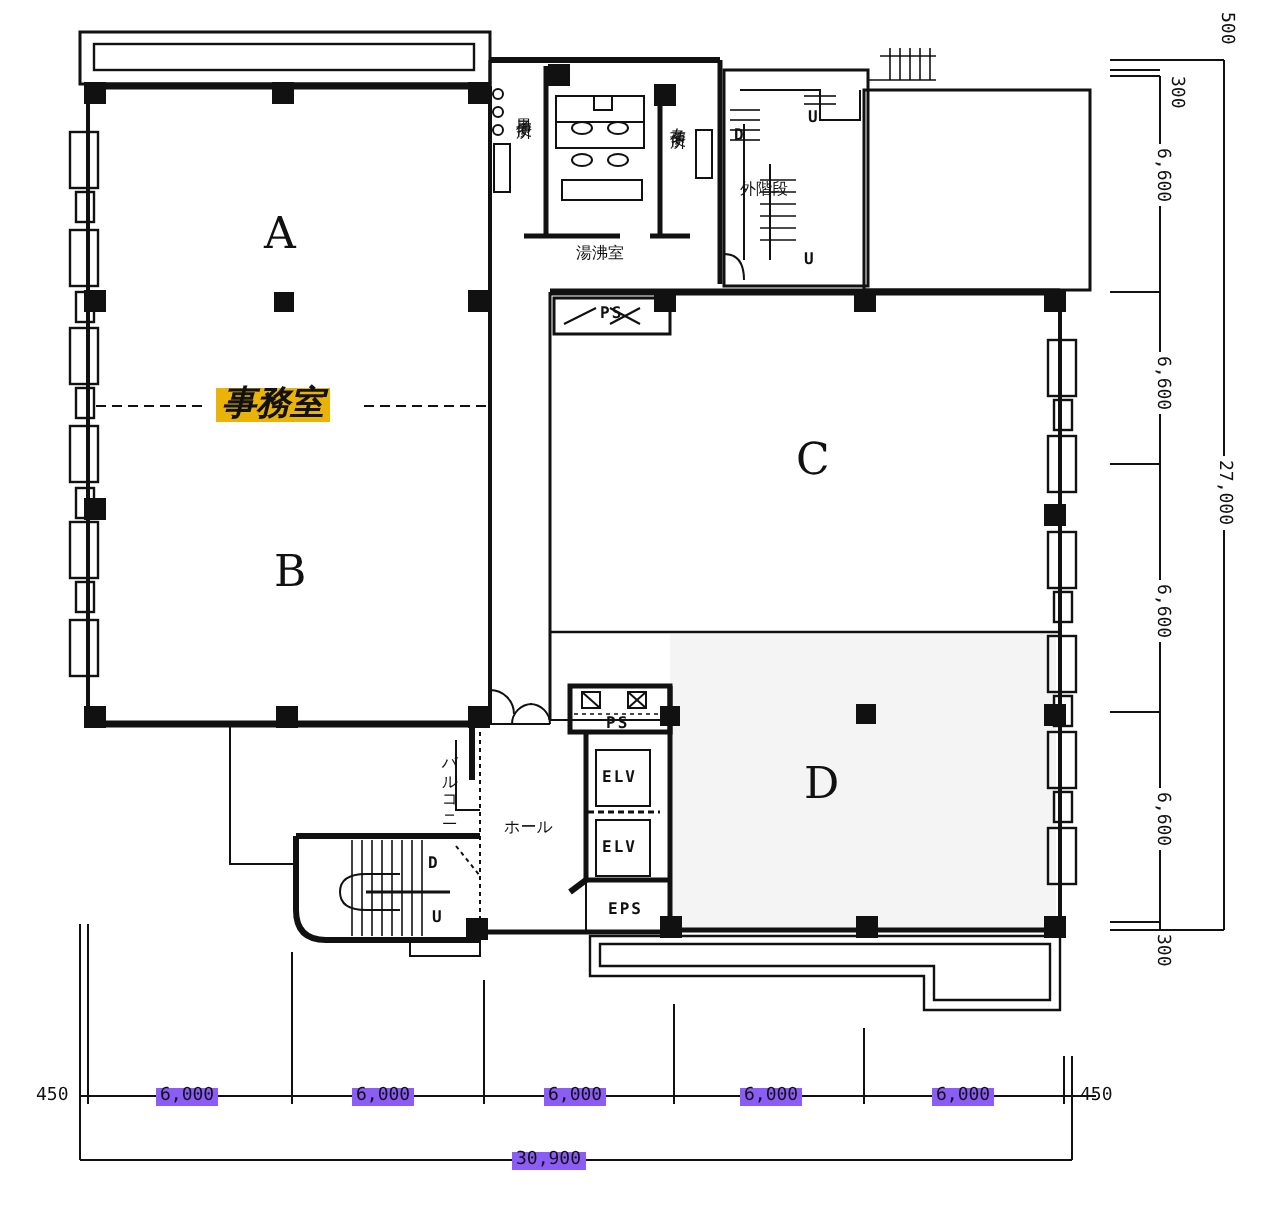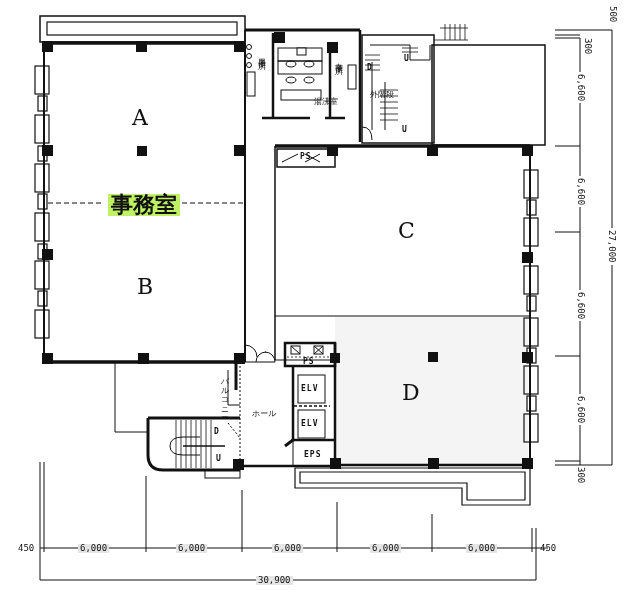--- a/index.html
+++ b/index.html
@@ -1,26 +1,26 @@
 <!DOCTYPE html>
 <html><head>
 <meta charset="utf-8">
 <style>
   html, body { margin: 0; padding: 0; background: #ffffff; }
   body { width: 640px; height: 605px; position: relative; overflow: hidden;
          font-family: "DejaVu Sans", sans-serif; color: #111; }
   #plan { position: absolute; left: 0; top: 0; width: 640px; height: 605px; }
   .lbl { position: absolute; white-space: nowrap; line-height: 1; }
   .room-letter { font-family: "DejaVu Serif", serif; font-size: 22px; color: #111; }
-  .jp-big { font-family: "DejaVu Sans", sans-serif; font-size: 22px; font-weight: bold; background: #bef264; padding: 0 3px; }
+  .jp-big { font-family: "DejaVu Sans", sans-serif; font-size: 17px; font-weight: bold; background: #eab308; padding: 0 3px; font-style: italic; }
   .jp-park { font-family: "DejaVu Sans", sans-serif; font-size: 16px; font-weight: bold; text-align: center; line-height: 1.15; }
   .jp-small { font-family: "DejaVu Sans", sans-serif; font-size: 8px; }
   .vert { writing-mode: vertical-rl; letter-spacing: 1px; }
   .code { font-family: "DejaVu Sans Mono", monospace; font-size: 8px; font-weight: bold; letter-spacing: 1px; }
-  .dim { font-family: "DejaVu Sans Mono", monospace; font-size: 9px; background: #e5e5e5; padding: 0 2px; }
+  .dim { font-family: "DejaVu Sans Mono", monospace; font-size: 9px; background: #8b5cf6; padding: 0 2px; }
   .dim-v { font-family: "DejaVu Sans Mono", monospace; font-size: 9px; background: #fff; padding: 2px 0; writing-mode: vertical-rl; }
   .dim-plain { font-family: "DejaVu Sans Mono", monospace; font-size: 9px; }
 </style>
 </head>
 <body>
 
 <div id="plan">
   <svg width="640" height="605" viewBox="0 0 640 605" xmlns="http://www.w3.org/2000/svg">
     <g stroke="#111" fill="none" stroke-width="1.5">
 
@@ -228,21 +228,21 @@
   
   <span class="lbl room-letter" style="left:132px;top:107px;">A</span>
   <span class="lbl room-letter" style="left:137px;top:276px;">B</span>
   <span class="lbl room-letter" style="left:398px;top:220px;">C</span>
   <span class="lbl room-letter" style="left:402px;top:382px;">D</span>
   <span class="lbl jp-big" style="left:108px;top:194px;">事務室</span>
 
 
   <span class="lbl jp-small vert" style="left:257px;top:52px;">男子便所</span>
   <span class="lbl jp-small vert" style="left:334px;top:57px;">女子便所</span>
-  <span class="lbl jp-small" style="left:288px;top:98px;margin-left:26px;">湯沸室</span>
+  <span class="lbl jp-small" style="left:288px;top:123px;">湯沸室</span>
   <span class="lbl jp-small" style="left:370px;top:91px;">外階段</span>
   <span class="lbl jp-small vert" style="left:220px;top:372px;">バルコニー</span>
   <span class="lbl jp-small" style="left:252px;top:410px;text-align:center;">ホール</span>
   <span class="lbl code" style="left:301px;top:385px;">ELV</span>
   <span class="lbl code" style="left:301px;top:420px;">ELV</span>
   <span class="lbl code" style="left:300px;top:153px;">PS</span>
   <span class="lbl code" style="left:303px;top:358px;">PS</span>
   <span class="lbl code" style="left:304px;top:451px;">EPS</span>
 
   

